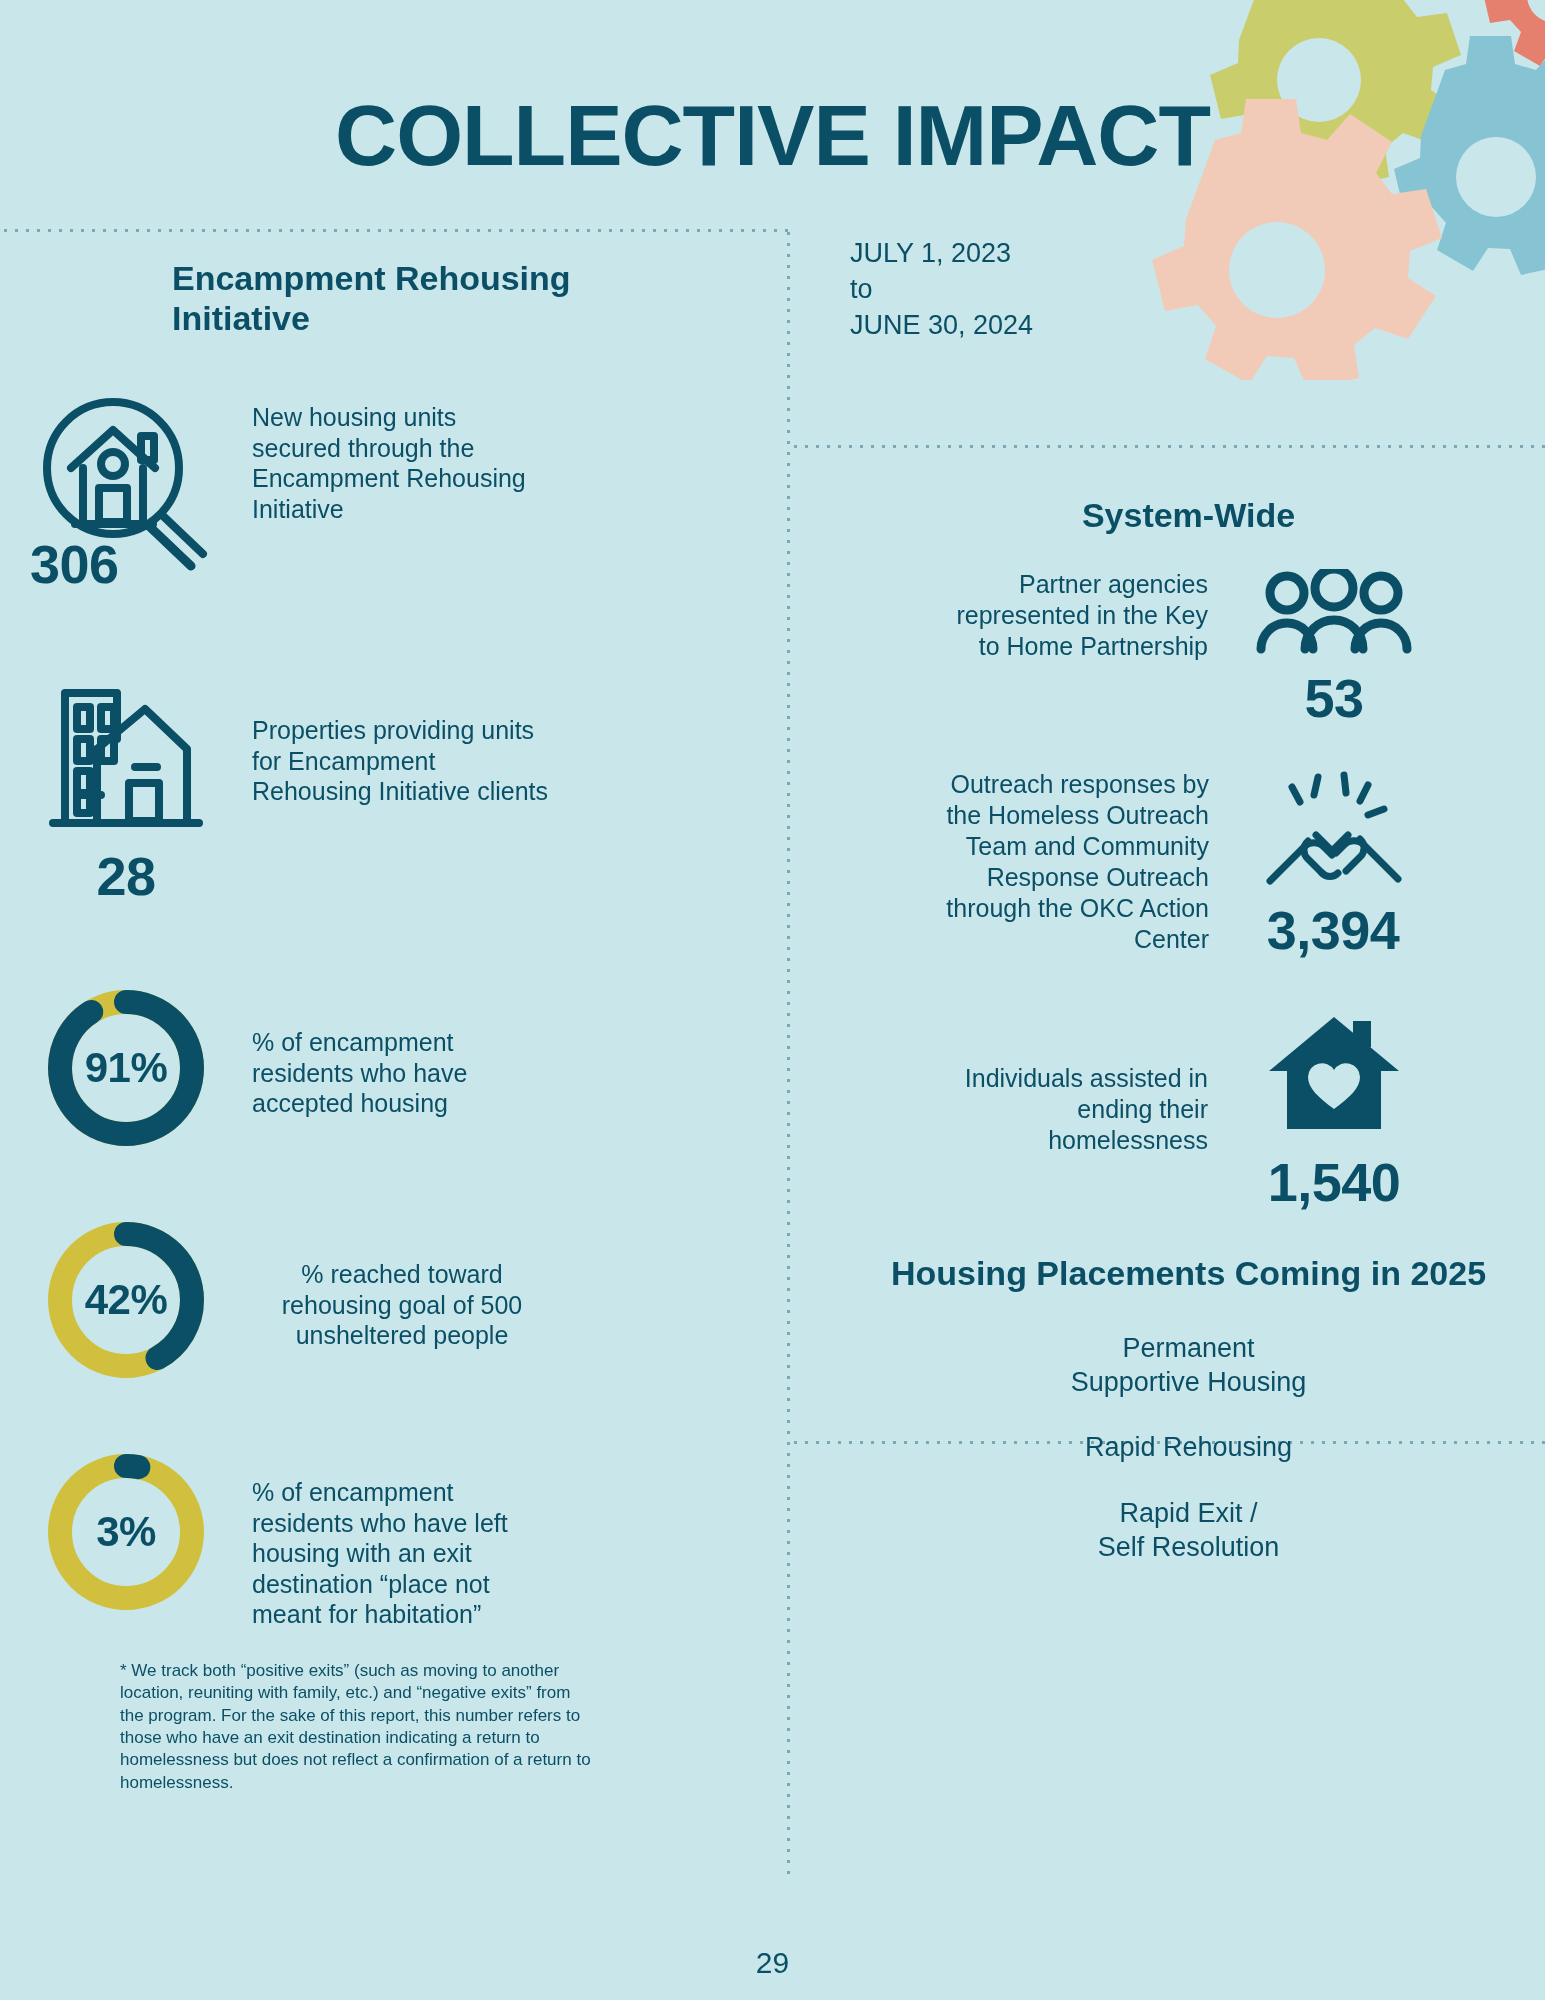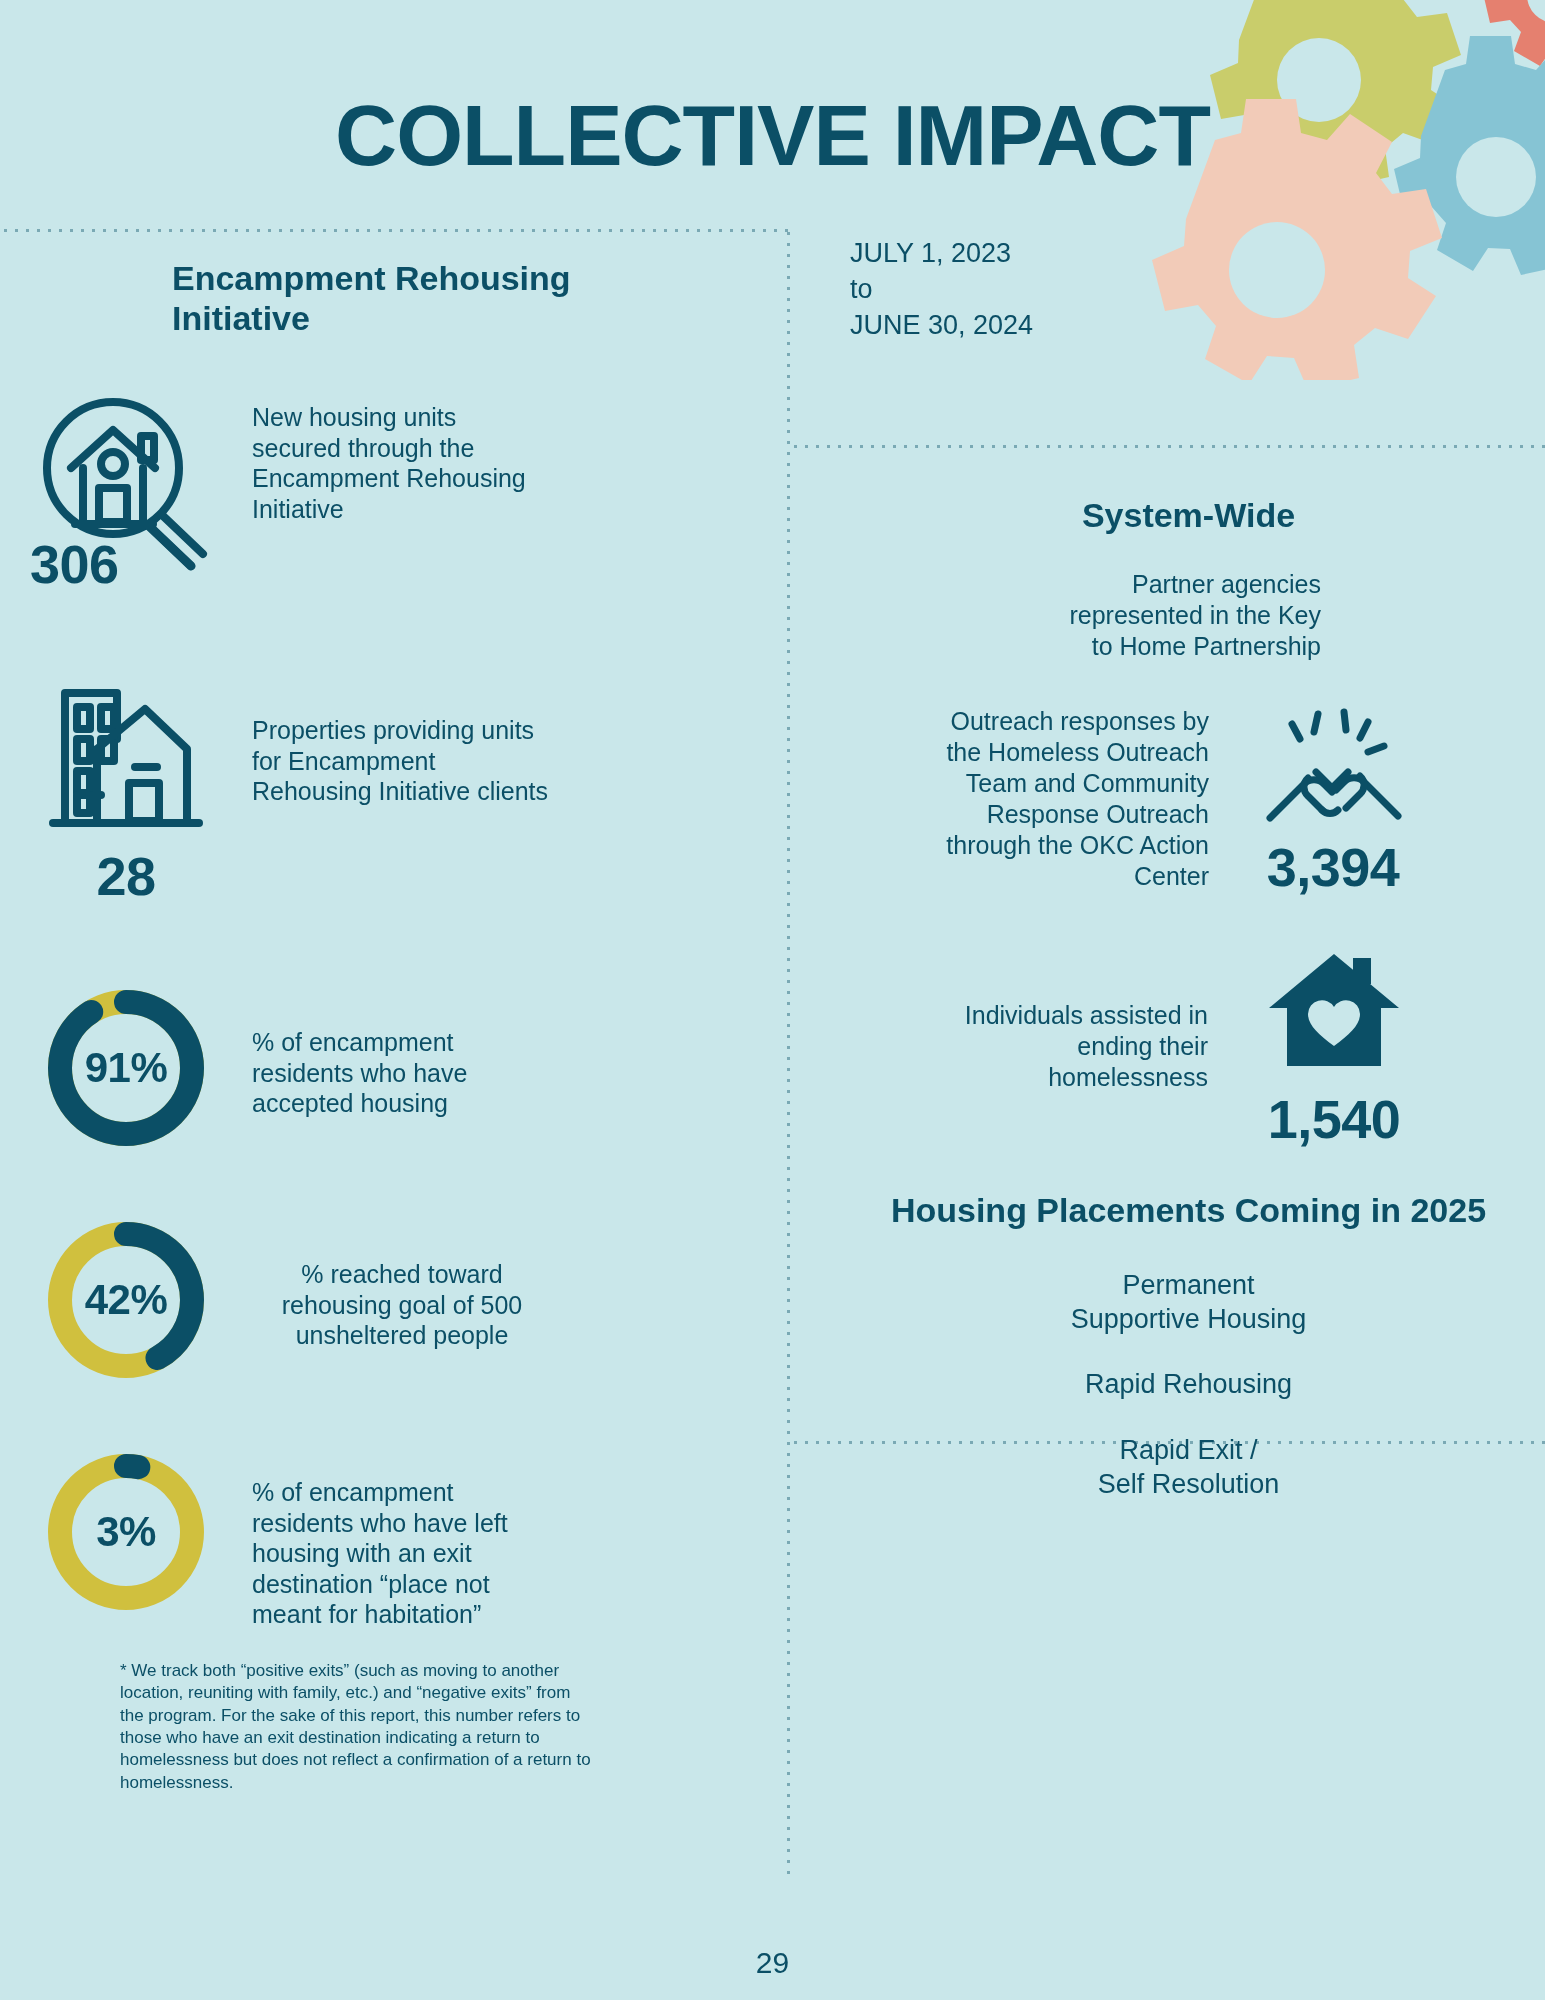--- a/index.html
+++ b/index.html
@@ -318,20 +318,33 @@
 
     <div class="footnote">* We track both “positive exits” (such as moving to another location, reuniting with family, etc.) and “negative exits” from the program. For the sake of this report, this number refers to those who have an exit destination indicating a return to homelessness but does not reflect a confirmation of a return to homelessness.</div>
   </div>
 
   <div class="right-col">
 
     <div class="rc-title">System-Wide</div>
 
     <div class="sys-row" style="margin-top:34px;">
       <div class="sys-text">Partner agencies represented in the Key to Home Partnership</div>
+      <div class="sys-icon-col">
+        <svg width="170" height="86" viewBox="0 0 170 86">
+          <g fill="none" stroke="#0b4f66" stroke-width="9" stroke-linecap="round" stroke-linejoin="round">
+            <circle cx="38" cy="24" r="17"></circle>
+            <path d="M12 80 a26 26 0 0 1 52 0"></path>
+            <circle cx="85" cy="19" r="19"></circle>
+            <path d="M56 80 a29 29 0 0 1 58 0"></path>
+            <circle cx="132" cy="24" r="17"></circle>
+            <path d="M106 80 a26 26 0 0 1 52 0"></path>
+          </g>
+        </svg>
+        <div class="sys-number" style="margin-top:16px;">53</div>
+      </div>
     </div>
 
     <div class="sys-row" style="margin-top:44px;gap:24px;">
       <div class="sys-text">Outreach responses by the Homeless Outreach Team and Community Response Outreach through the OKC Action Center</div>
       <div class="sys-icon-col">
         <svg width="155" height="120" viewBox="0 0 155 120">
           <g fill="none" stroke="#0b4f66" stroke-width="7" stroke-linecap="round" stroke-linejoin="round">
             <line x1="62" y1="8" x2="58" y2="26"></line>
             <line x1="88" y1="6" x2="90" y2="24"></line>
             <line x1="112" y1="16" x2="104" y2="32"></line>

